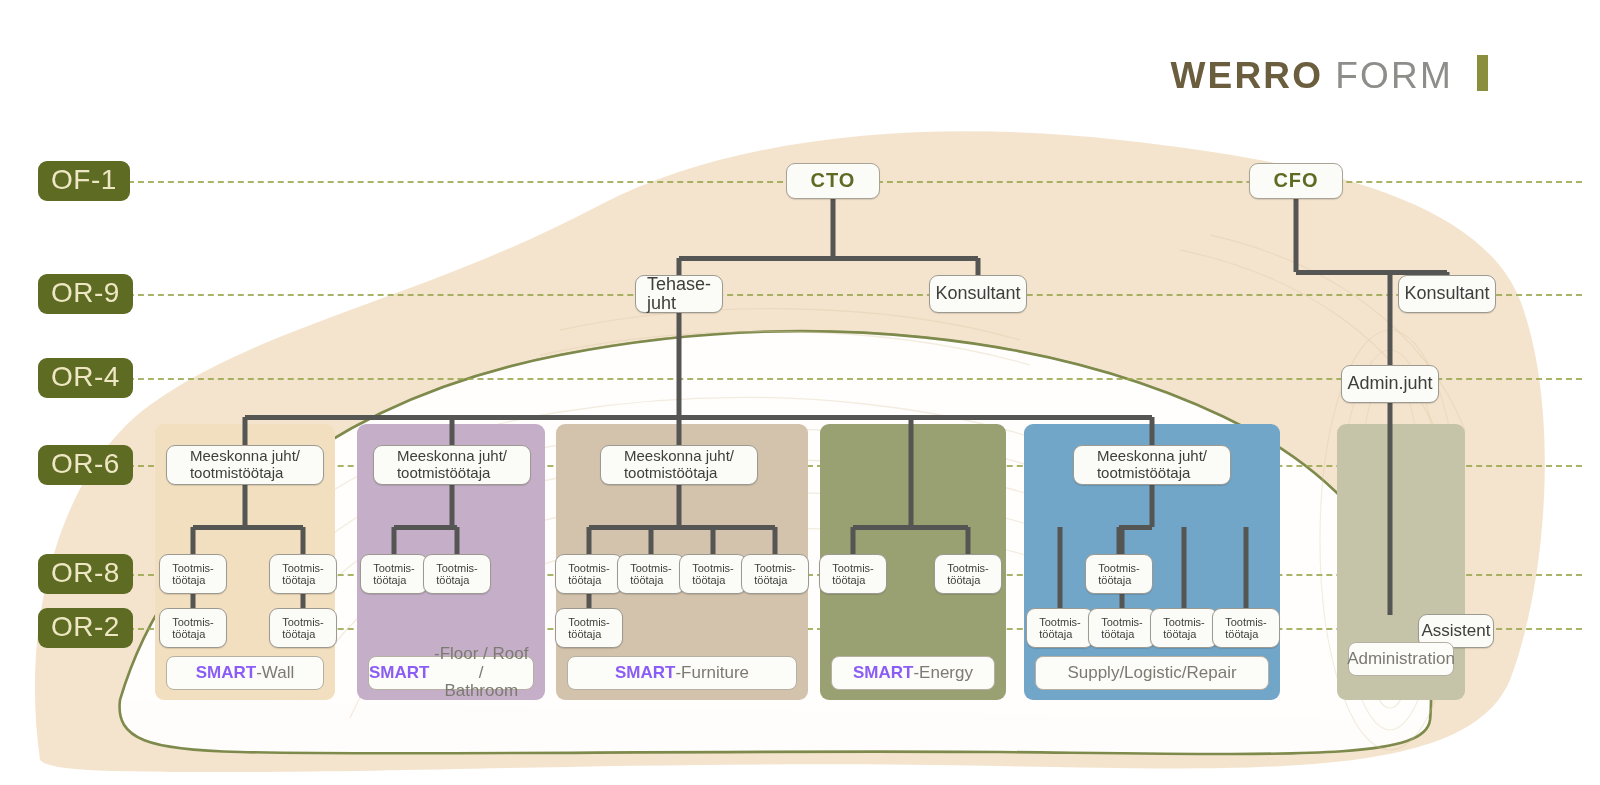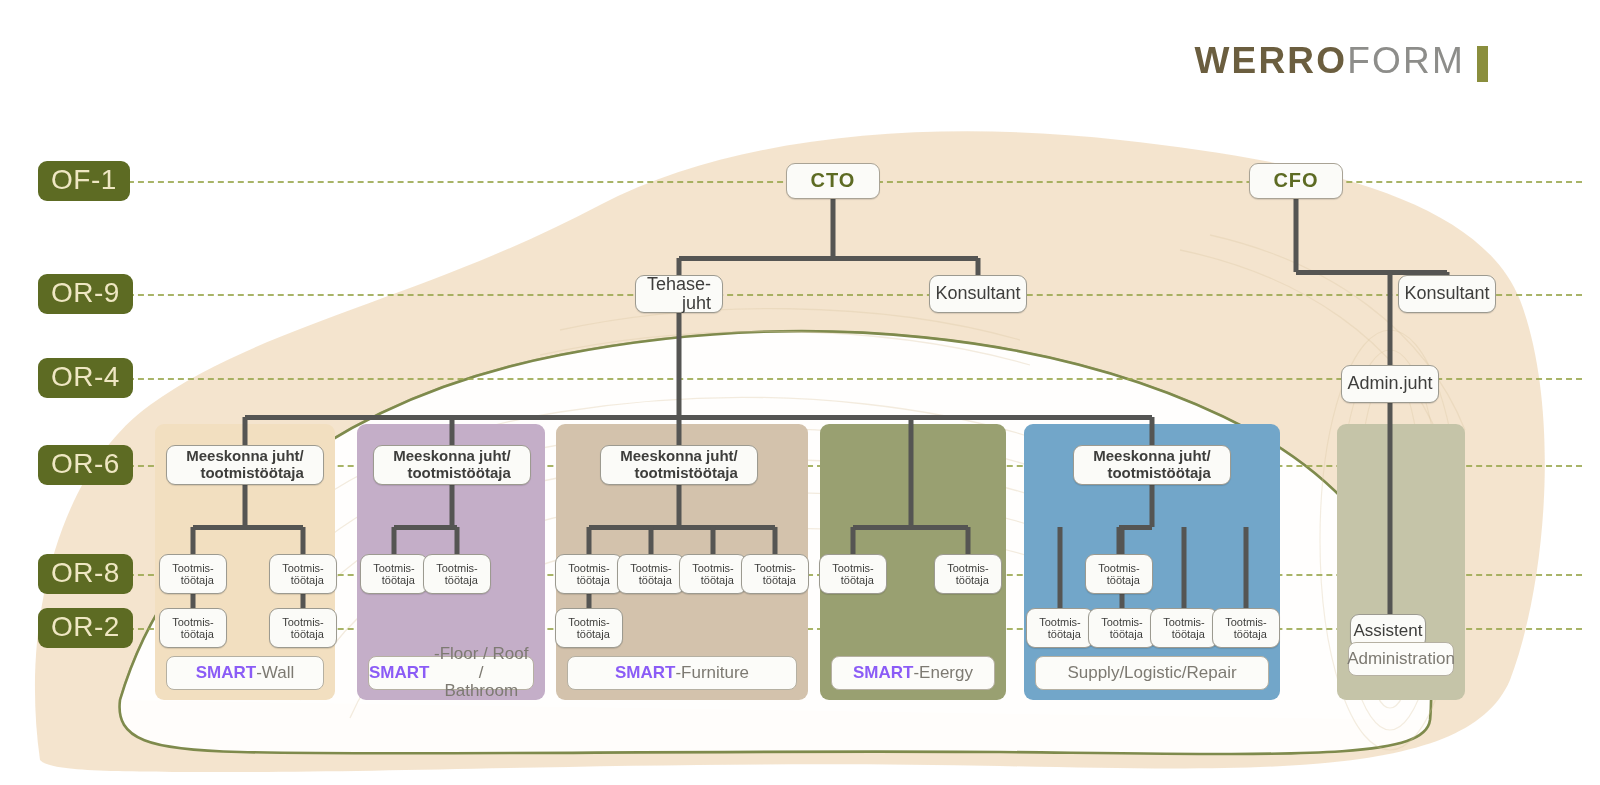--- a/index.html
+++ b/index.html
@@ -3,44 +3,44 @@
 <meta charset="utf-8">
 <style>
   html,body{margin:0;padding:0;background:#ffffff;}
   body{width:1600px;height:785px;position:relative;overflow:hidden;
        font-family:"Liberation Sans","DejaVu Sans",sans-serif;}
 
   
   #backdrop{position:absolute;left:0;top:0;width:1600px;height:785px;pointer-events:none;}
 
   
-  #logo{position:absolute;right:112px;top:40px;display:flex;align-items:flex-end;gap:0;}
+  #logo{position:absolute;right:112px;top:55px;display:flex;align-items:flex-start;gap:12px;}
   #logo .w1{font-size:37px;font-weight:bold;letter-spacing:2.2px;color:#6b5e3f;}
   #logo .w2{font-size:37px;font-weight:normal;letter-spacing:2.2px;color:#8d8d8a;}
   #logo .bar{width:11px;height:36px;background:#8a8e3d;margin-left:12px;}
 
   
   .level-row{position:absolute;left:0;width:1600px;height:0;}
   .level-badge{position:absolute;left:38px;transform:translateY(-50%);
       background:#5d6b23;color:#efe7c3;border-radius:9px;
       padding:5px 13px 7px;font-size:28px;letter-spacing:.5px;line-height:1;}
   .level-line{position:absolute;left:98px;right:18px;top:0;height:0;
       border-top:2px dashed #9aa84e;opacity:.85;}
 
   
   .node{position:absolute;transform:translate(-50%,-50%);
         background:#fbfbf8;border:1.6px solid #9c9a90;border-radius:9px;
-        color:#3e3e3c;text-align:right;line-height:1.06;
+        color:#3e3e3c;text-align:left;line-height:1.06;
         box-shadow:0 1px 1px rgba(0,0,0,.12);white-space:pre-line;
         display:flex;align-items:center;justify-content:center;z-index:6;}
   .node.exec{color:#5d6b23;font-size:20px;font-weight:bold;letter-spacing:1px;
         width:92px;height:34px;border-color:#a9a395;}
   .node.mid{font-size:18px;width:86px;height:36px;}
   .node.mid.wide{width:96px;}
-  .node.team{font-size:15px;width:156px;height:38px;line-height:1.12;font-weight:bold;}
+  .node.team{font-size:15px;width:156px;height:38px;line-height:1.12;}
   .node.worker{font-size:11px;width:62px;height:38px;line-height:1.1;padding:0 2px;}
   .node.assist{font-size:17px;width:74px;height:32px;}
 
   
   .dept{position:absolute;border-radius:9px;z-index:2;}
   .dept-label{position:absolute;transform:translateX(-50%);
       background:#fcfcf9;border:1.4px solid #b5b0a2;border-radius:8px;
       text-align:center;display:flex;align-items:center;justify-content:center;
       font-size:17px;color:#7d7a72;line-height:1.1;z-index:7;white-space:pre-line;}
   .dept-label b{color:#8b5cf6;font-weight:bold;}
@@ -231,14 +231,14 @@
 töötaja</div>
     <div class="node worker" style="left: 1246px; top: 628px;">Tootmis-
 töötaja</div>
     <div class="node exec" style="left: 833px; top: 181px;">CTO</div>
     <div class="node exec" style="left: 1296px; top: 181px;">CFO</div>
     <div class="node mid" style="left: 679px; top: 294px;">Tehase-
 juht</div>
     <div class="node mid wide" style="left: 978px; top: 294px;">Konsultant</div>
     <div class="node mid wide" style="left: 1447px; top: 294px;">Konsultant</div>
     <div class="node mid wide" style="left: 1390px; top: 384px;">Admin.juht</div>
-    <div class="node assist" style="left: 1388px; top: 631px;">Assistent</div>
+    <div class="node assist" style="left: 1456px; top: 631px;">Assistent</div>
   </div>
 
 </body></html>

